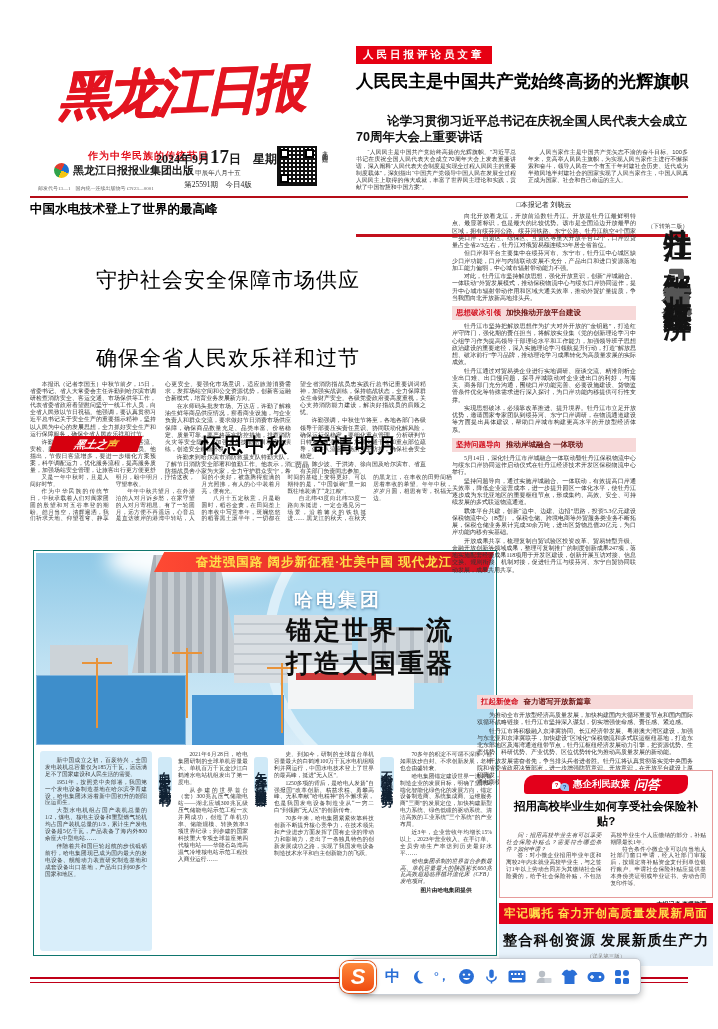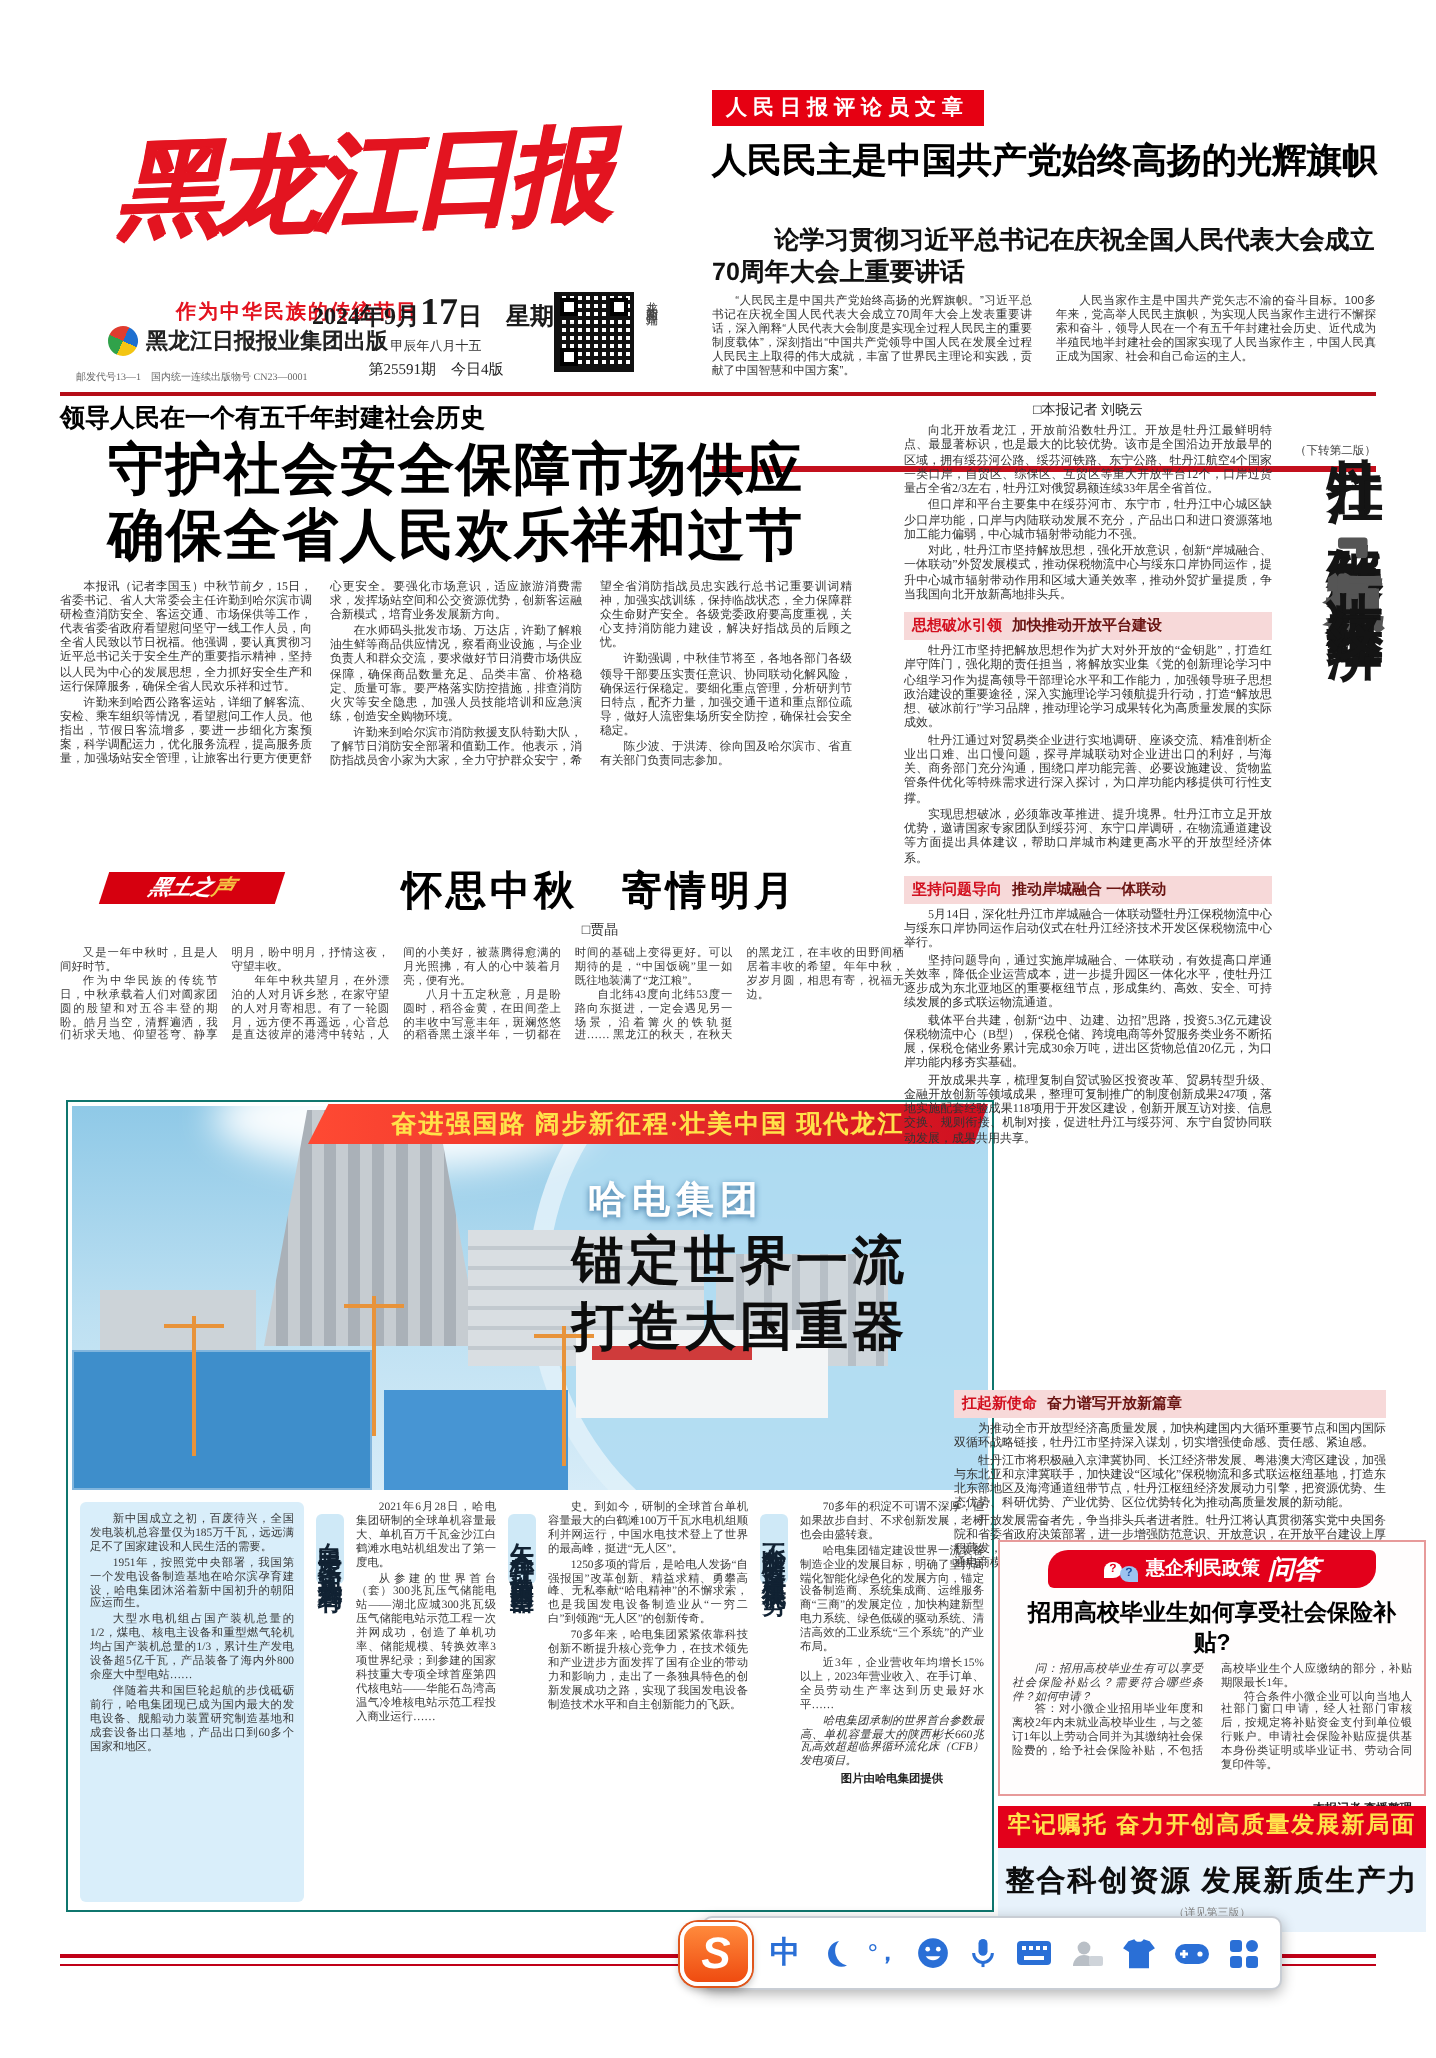--- a/index.html
+++ b/index.html
@@ -47,21 +47,21 @@
   .topart-body { margin-top:4px; height:72px; column-count:2; column-gap:12px;
     font-size:5.8px; line-height:7px; color:#333; }
   .topart-body p { text-indent:2em; }
   .topart-cont { text-align:right; font-size:5.8px; color:#444; margin-top:1px; }
   .topart-rule { margin-top:3px; height:3px; background:#c3101d; }
   .head-rule { left:30px; top:196px; width:658px; height:2px; background:#b50d18; }
 
   
   .lead { left:30px; top:201px; width:396px; }
   .lead-kicker { font-size:12.5px; font-weight:700; color:#000; }
-  .lead-t { text-align:center; font-size:28px; font-weight:700; line-height:33px; color:#000; letter-spacing:1px; }
+  .lead-t { text-align:center; font-size:21px; font-weight:400; line-height:33px; color:#000; letter-spacing:1px;margin-top:45px; }
   .lead-body { margin-top:7px; height:132px; column-count:3; column-gap:9px;
     font-size:5.9px; line-height:7.1px; color:#333; }
   .lead-body p { text-indent:2em; margin-bottom:1px; }
 
   
   .essay { left:30px; top:432px; width:422px; }
   .essay-tag { position:absolute; left:22px; top:4px; width:88px; height:16px;
     background:#d6000f; transform:skewX(-18deg); color:#fff; font-weight:900;
     font-size:10.5px; line-height:16px; text-align:center; font-style:italic; }
   .essay-tag .accent { color:#f6c343; }
@@ -197,21 +197,21 @@
     <div class="topart-body just">
       <p>“人民民主是中国共产党始终高扬的光辉旗帜。”习近平总书记在庆祝全国人民代表大会成立70周年大会上发表重要讲话，深入阐释“人民代表大会制度是实现全过程人民民主的重要制度载体”，深刻指出“中国共产党领导中国人民在发展全过程人民民主上取得的伟大成就，丰富了世界民主理论和实践，贡献了中国智慧和中国方案”。</p>
       <p>人民当家作主是中国共产党矢志不渝的奋斗目标。100多年来，党高举人民民主旗帜，为实现人民当家作主进行不懈探索和奋斗，领导人民在一个有五千年封建社会历史、近代成为半殖民地半封建社会的国家实现了人民当家作主，中国人民真正成为国家、社会和自己命运的主人。</p>
     </div>
     <div class="topart-cont">（下转第二版）</div>
     <div class="topart-rule"></div>
   </div>
   <div class="abs head-rule"></div>
 
   <div class="abs lead">
-    <div class="lead-kicker sans">领导人民在一个有五千年封建社会历史</div>
+    <div class="lead-kicker sans">中国水电技术登上了世界的最高峰</div>
     <div class="lead-t sans">守护社会安全保障市场供应</div>
     <div class="lead-t sans">确保全省人民欢乐祥和过节</div>
     <div class="lead-body just">
       <p>本报讯（记者李国玉）中秋节前夕，15日，省委书记、省人大常委会主任许勤到哈尔滨市调研检查消防安全、客运交通、市场保供等工作，代表省委省政府看望慰问坚守一线工作人员，向全省人民致以节日祝福。他强调，要认真贯彻习近平总书记关于安全生产的重要指示精神，坚持以人民为中心的发展思想，全力抓好安全生产和运行保障服务，确保全省人民欢乐祥和过节。</p>
       <p>许勤来到哈西公路客运站，详细了解客流、安检、乘车组织等情况，看望慰问工作人员。他指出，节假日客流增多，要进一步细化方案预案，科学调配运力，优化服务流程，提高服务质量，加强场站安全管理，让旅客出行更方便更舒心更安全。要强化市场意识，适应旅游消费需求，发挥场站空间和公交资源优势，创新客运融合新模式，培育业务发展新方向。</p>
       <p>在水师码头批发市场、万达店，许勤了解粮油生鲜等商品供应情况，察看商业设施，与企业负责人和群众交流，要求做好节日消费市场供应保障，确保商品数量充足、品类丰富、价格稳定、质量可靠。要严格落实防控措施，排查消防火灾等安全隐患，加强人员技能培训和应急演练，创造安全购物环境。</p>
       <p>许勤来到哈尔滨市消防救援支队特勤大队，了解节日消防安全部署和值勤工作。他表示，消防指战员舍小家为大家，全力守护群众安宁，希望全省消防指战员忠实践行总书记重要训词精神，加强实战训练，保持临战状态，全力保障群众生命财产安全。各级党委政府要高度重视，关心支持消防能力建设，解决好指战员的后顾之忧。</p>
       <p>许勤强调，中秋佳节将至，各地各部门各级领导干部要压实责任意识、协同联动化解风险，确保运行保稳定。要细化重点管理，分析研判节日特点，配齐力量，加强交通干道和重点部位疏导，做好人流密集场所安全防控，确保社会安全稳定。</p>
       <p>陈少波、于洪涛、徐向国及哈尔滨市、省直有关部门负责同志参加。</p>
     </div>

